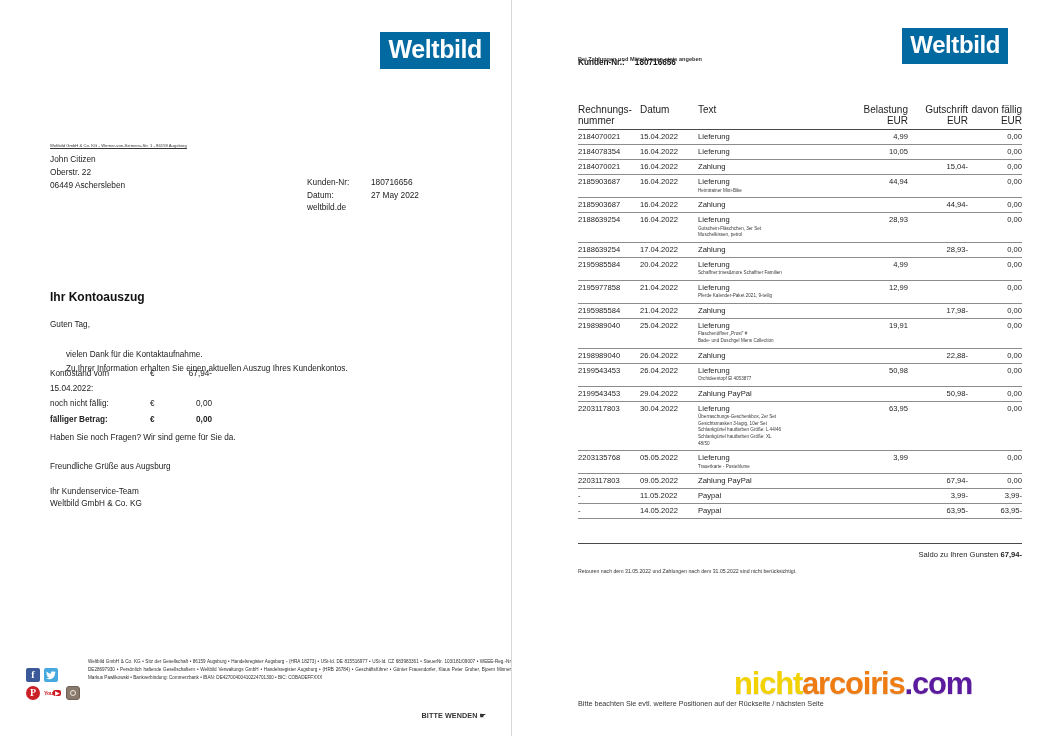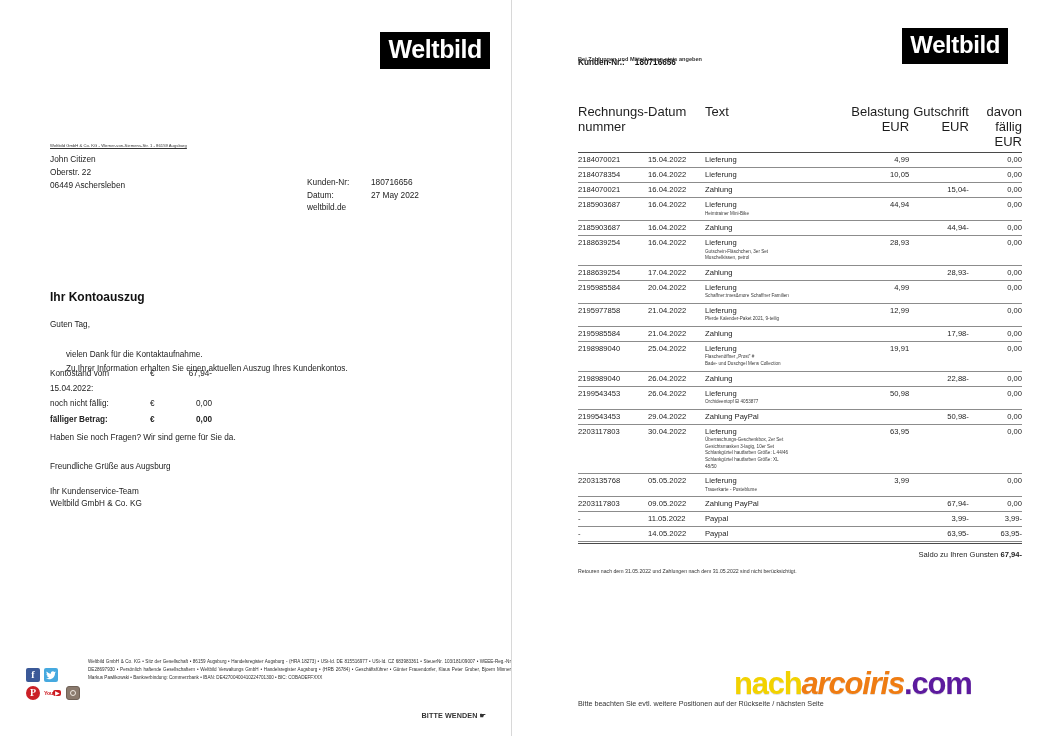--- a/index.html
+++ b/index.html
@@ -27,21 +27,21 @@
   .page-divider {
     position: absolute;
     left: 511px; top: 0;
     width: 1px; height: 736px;
     background: #d8d8d8;
   }
 
   
   .weltbild-logo {
     display: inline-block;
-    background: #000000;
+    background: #0369a1;
     color: #ffffff;
     font-weight: bold;
     letter-spacing: -0.4px;
     line-height: 1;
     font-family: "Liberation Sans", sans-serif;
   }
   .logo-left {
     position: absolute;
     right: 21px; top: 32px;
     font-size: 25px;
@@ -218,21 +218,21 @@
     width: 444px;
     border-collapse: collapse;
     font-size: 7.6px;
     color: #1d1d1d;
   }
   .stmt-table th {
     font-weight: normal;
     text-align: left;
     vertical-align: top;
     padding: 0 0 3px 0;
-    font-size: 13px;
+    font-size: 10px;
     color: #1d1d1d;
   }
   .stmt-table thead tr th { border-bottom: 1px solid #4a4a4a; }
   .stmt-table td {
     vertical-align: top;
     padding: 2px 0 3px 0;
     border-bottom: 1px solid #8c8c8c;
   }
   .c-num  { width: 62px; }
   .c-date { width: 58px; }
@@ -278,21 +278,21 @@
     left: 734px; top: 668px;
     font-size: 31px;
     font-weight: bold;
     font-family: "Liberation Sans", sans-serif;
     letter-spacing: -1.2px;
     line-height: 1;
     white-space: nowrap;
     text-shadow: 0 1px 0 rgba(0,0,0,0.12);
   }
   .wm-a { color: #f2d200; }
-  .wm-b { color: #ef7c12; font-style: italic; }
+  .wm-b { color: #ef7c12; }
   .wm-c { color: #5c1a9e; }
 </style>
 </head>
 <body>
 
 <div id="screen">
 
   <div class="page page-left">
 
     <div class="weltbild-logo logo-left">Weltbild</div>
@@ -618,16 +618,16 @@
     <div class="saldo-row">
       <span>Saldo zu Ihren Gunsten</span>
       <b>67,94-</b>
     </div>
 
     <div class="retouren-note">Retouren nach dem 31.05.2022 und Zahlungen nach dem 31.05.2022  sind nicht berücksichtigt.</div>
     <div class="rueck-note">Bitte beachten Sie evtl. weitere Positionen auf der Rückseite / nächsten Seite</div>
   </div>
 
   <div class="watermark">
-    <span class="wm-a">nach</span><span class="wm-b">arcoiris</span><span class="wm-c">.com</span>
+    <span class="wm-a">nicht</span><span class="wm-b">arcoiris</span><span class="wm-c">.com</span>
   </div>
 
 </div>
 
 </body></html>

